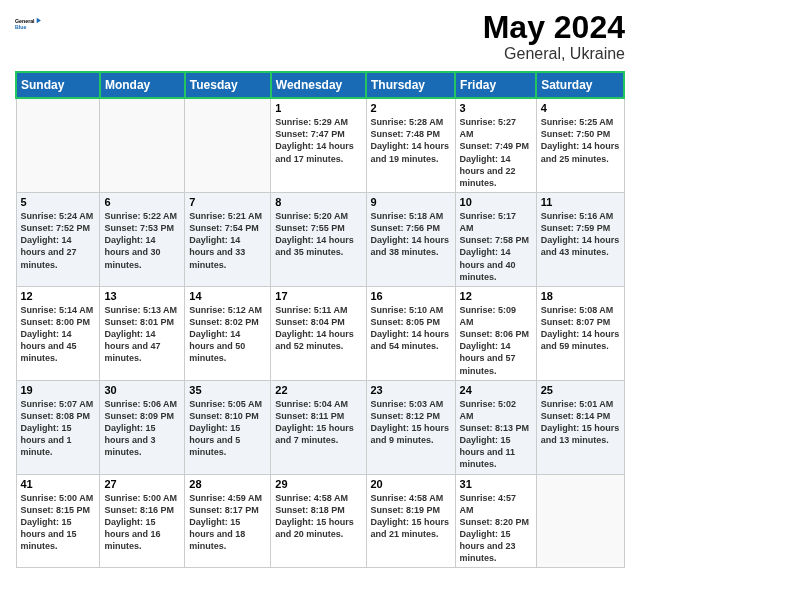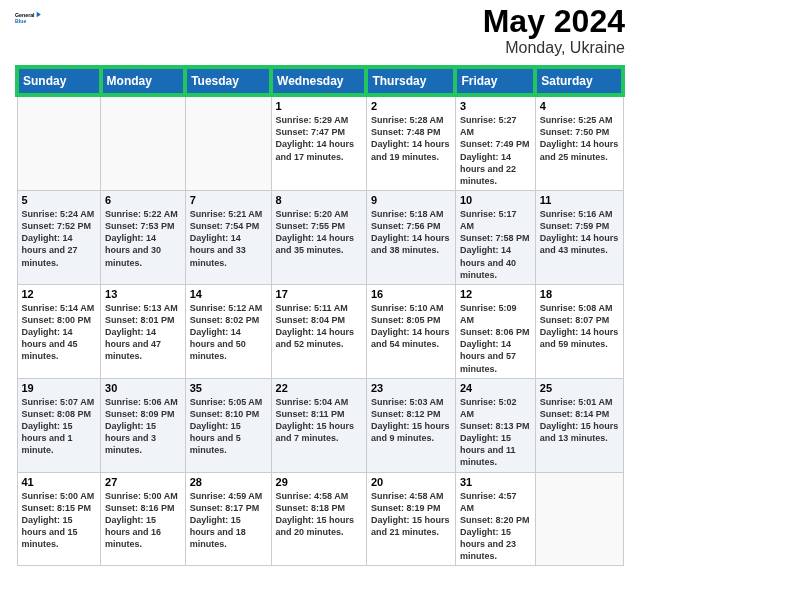--- a/index.html
+++ b/index.html
@@ -7,21 +7,21 @@
       font-family: Arial, sans-serif;
       background: #fff;
       width: 792px;
       height: 612px;
       overflow: hidden;
     }
     .page {
       width: 640px;
       height: 612px;
       background: #fff;
-      padding: 4px 15px;
+      padding: 10px 15px;
     }
     .header {
       display: flex;
       justify-content: space-between;
       align-items: flex-start;
       margin-bottom: 8px;
     }
     .logo {
       display: flex;
       align-items: center;
@@ -48,21 +48,21 @@
       width: 100%;
       border-collapse: collapse;
     }
     .calendar th {
       background: #1a6bb5;
       color: #fff;
       font-size: 12px;
       font-weight: bold;
       padding: 5px 4px;
       text-align: left;
-      border: 4px solid #22c55e;
+      border: 2px solid #22c55e;
     }
     .calendar td {
       vertical-align: top;
       border: 1px solid #ccc;
       padding: 3px 4px;
       width: 113px;
       height: 88px;
       font-size: 9.5px;
       color: #333;
       background: #fff;
@@ -101,21 +101,21 @@
   <div class="header">
     <div class="logo">
       <svg class="logo-icon" viewBox="0 0 80 40" xmlns="http://www.w3.org/2000/svg" width="80" height="40">
           <text x="0" y="16" font-size="15" font-weight="bold" fill="#000">General</text>
           <text x="0" y="34" font-size="15" font-weight="bold" fill="#1a6bb5">Blue</text>
           <polygon points="62,2 74,10 62,18" fill="#1a6bb5"></polygon>
         </svg>
     </div>
     <div class="title-block">
       <div class="month-year">May 2024</div>
-      <div class="location">Monday, Ukraine</div>
+      <div class="location">General, Ukraine</div>
     </div>
   </div>
 
   <table class="calendar">
     <thead>
       <tr>
         <th>Sunday</th>
         <th>Monday</th>
         <th>Tuesday</th>
         <th>Wednesday</th>

